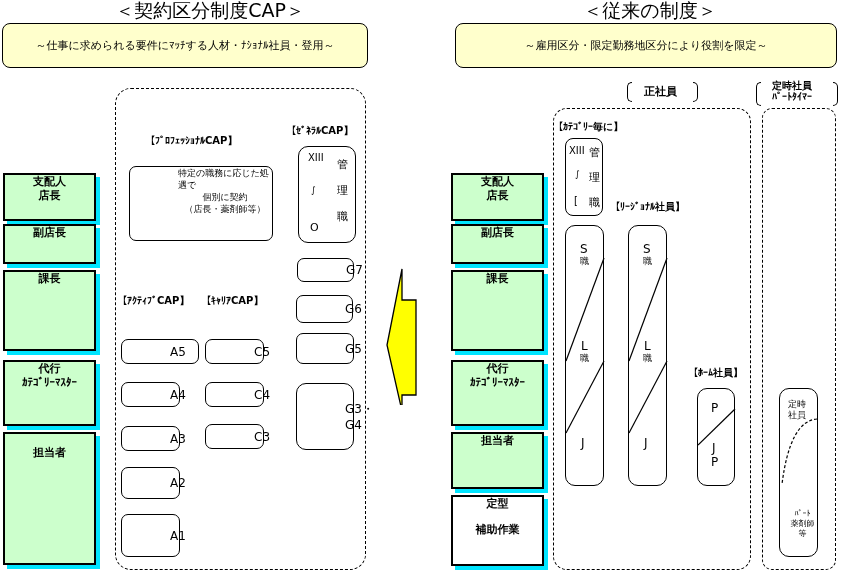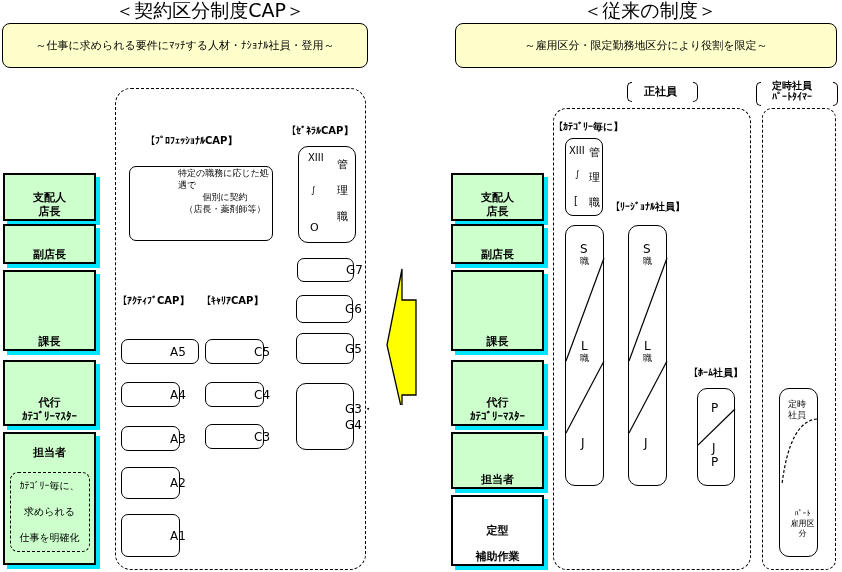--- a/index.html
+++ b/index.html
@@ -4,21 +4,21 @@
   <style>
     html, body { margin:0; padding:0; background:#ffffff; }
     body { width:842px; height:572px; position:relative; overflow:hidden;
            font-family:"DejaVu Sans", sans-serif; color:#000; }
     .abs { position:absolute; }
     .title { font-size:19px; text-align:center; white-space:nowrap; letter-spacing:0; }
     .banner { background:#ffffcc; border:1px solid #000; border-radius:8px;
               display:flex; align-items:center; justify-content:center;
               font-size:11px; white-space:nowrap; }
     .green { background:#ccffcc; border:2px solid #000; box-shadow:4px 4px 0 #00e5ff;
-             display:flex; flex-direction:column; align-items:center; justify-content:flex-end;
+             display:flex; flex-direction:column; align-items:center; justify-content:flex-start;
              font-size:11px; font-weight:bold; text-align:center; line-height:14px; box-sizing:border-box; }
     .white { background:#ffffff; }
     .panel { border:1px dashed #000; border-radius:16px; box-sizing:border-box; background:#fff; }
     .rbox { border:1px solid #000; border-radius:7px; background:#fff; box-sizing:border-box;
             display:flex; align-items:center; justify-content:flex-start; font-size:12px;padding-left:48px; }
     .lbl { font-size:10px; font-weight:bold; white-space:nowrap; }
     .small { font-size:9px; }
     .vbox { border:1px solid #000; border-radius:10px; background:#fff; box-sizing:border-box; }
     .bracket-l { border:1px solid #000; border-right:none; border-radius:6px 0 0 6px; }
     .bracket-r { border:1px solid #000; border-left:none; border-radius:0 6px 6px 0; }
@@ -42,25 +42,20 @@
 </div>
 <div class="abs green" style="left:3px;top:270px;width:93px;height:81px;">
   <span>課長</span>
 </div>
 <div class="abs green" style="left:3px;top:360px;width:93px;height:66px;">
   <span>代行</span>
   <span>ｶﾃｺﾞﾘｰﾏｽﾀｰ</span>
 </div>
 <div class="abs green" style="left:3px;top:432px;width:93px;height:133px;justify-content:flex-start;padding-top:12px;">
   <span>担当者</span>
-  <div class="dashed-inner" style="width:80px;height:80px;margin-top:12px;">
-    <span>ｶﾃｺﾞﾘｰ毎に、</span>
-    <span>求められる</span>
-    <span>仕事を明確化</span>
-  </div>
 </div>
 
 <div class="abs panel" style="left:115px;top:88px;width:251px;height:482px;"></div>
 
 <div class="abs lbl" style="left:145px;top:134px;">【ﾌﾟﾛﾌｪｯｼｮﾅﾙCAP】</div>
 <div class="abs rbox" style="left:129px;top:166px;width:144px;height:75px;flex-direction:column;font-size:9px;line-height:12px;">
   <span>特定の職務に応じた処遇で</span>
   <span>個別に契約</span>
   <span>（店長・薬剤師等）</span>
 </div>
@@ -186,15 +181,15 @@
 <div class="abs vbox" style="left:779px;top:388px;width:39px;height:169px;">
   <svg class="abs" style="left:0;top:0;" width="39" height="169">
     <path d="M37,30 Q10,32 2,95" fill="none" stroke="#000" stroke-width="1.2" stroke-dasharray="3,2"></path>
   </svg>
   <div class="abs small" style="left:8px;top:10px;text-align:center;line-height:11px;">
     <div>定時</div>
     <div>社員</div>
   </div>
   <div class="abs" style="left:8px;top:120px;text-align:center;line-height:10px;font-size:8px;">
     <div>ﾊﾟｰﾄ</div>
-    <div>雇用区分</div>
+    <div>薬剤師等</div>
   </div>
 </div>
 
 </body></html>

